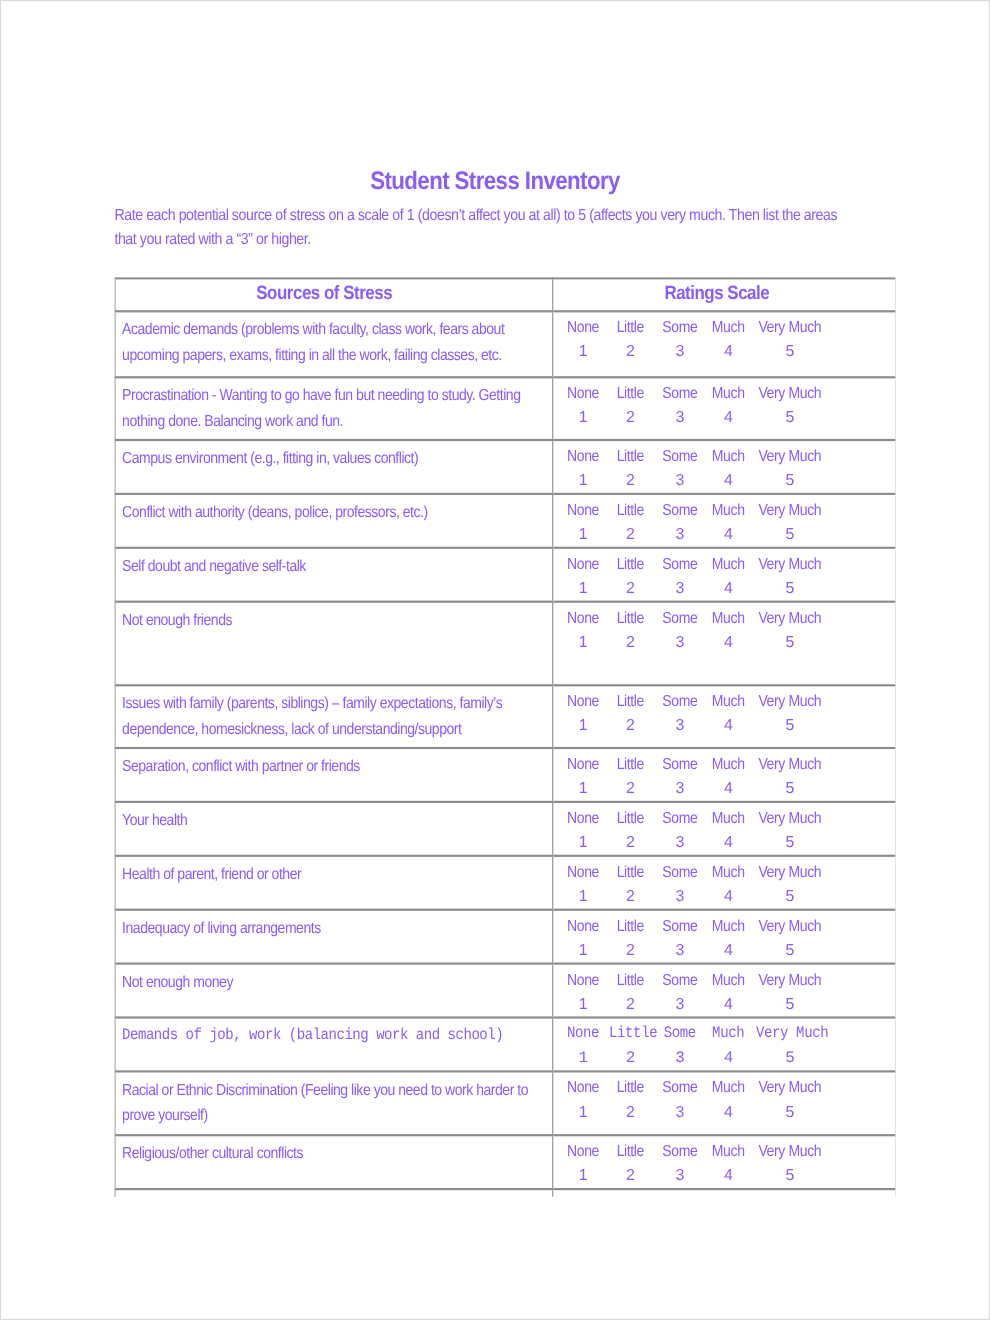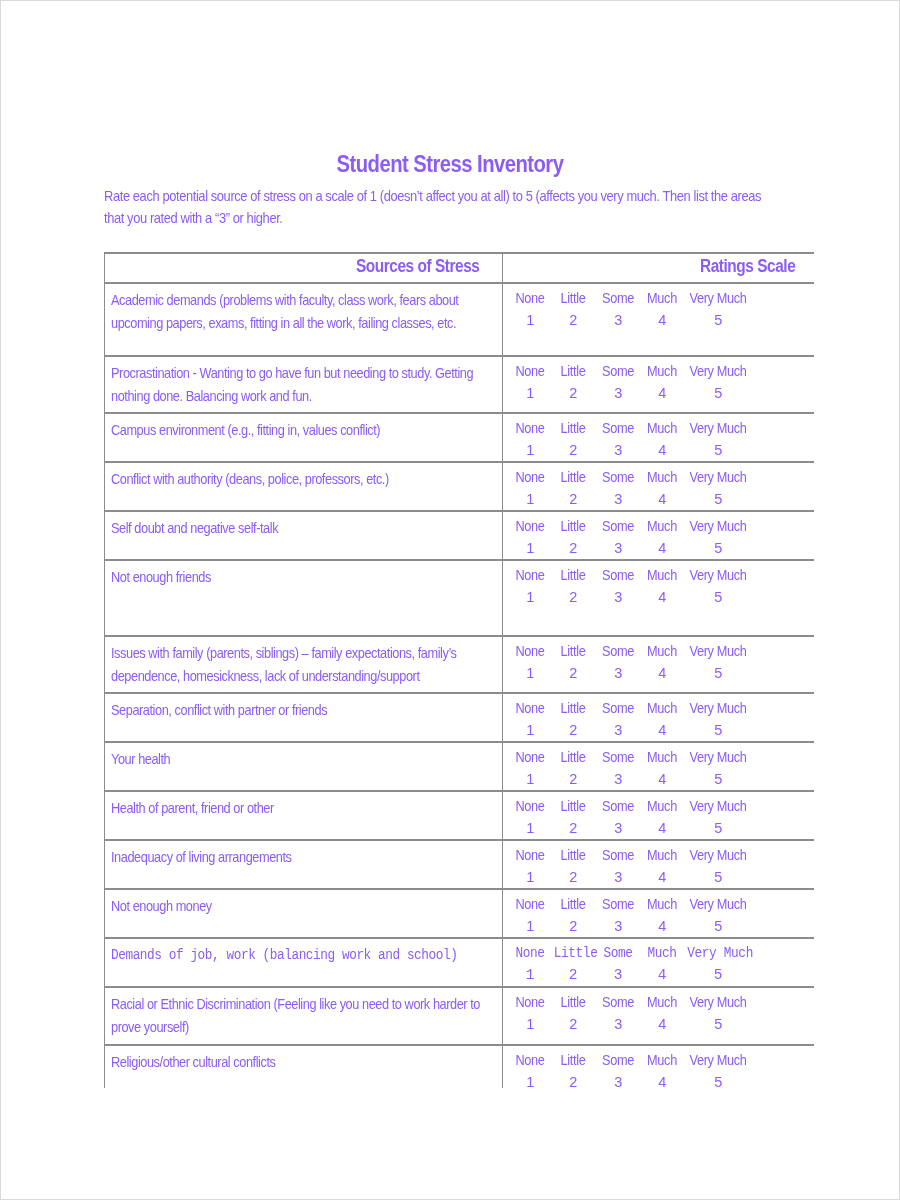--- a/index.html
+++ b/index.html
@@ -37,21 +37,21 @@
     col.c1 { width: 398px; }
     col.c2 { width: 312px; }
     td, th {
       border-left: 1.5px solid #8c8c8c;
       border-right: 1.5px solid #8c8c8c;
       border-bottom: 2px solid #8c8c8c;
       vertical-align: top;
       padding: 0;
     }
     th {
-      text-align: right; font-size: 17.5px; font-weight: bold;
+      text-align: center; font-size: 17.5px; font-weight: bold;
       height: 26px; padding: 2px 6px 0 6px;
       letter-spacing: -0.5px;
     }
     th span { display: inline-block; transform-origin: left center; transform: scaleX(0.88); }
     .source {
       font-size: 14.5px; line-height: 23px;
       padding: 5px 6px 4px 6px;
       letter-spacing: -0.5px;
     }
     .source span { display: inline-block; transform-origin: left top; transform: scaleX(0.88); width: 440px; }
@@ -78,21 +78,21 @@
           <col class="c1">
           <col class="c2">
         </colgroup>
       <thead>
         <tr>
           <th><span>Sources of Stress</span></th>
           <th><span>Ratings Scale</span></th>
         </tr>
       </thead>
       <tbody id="rows">
-  <tr style="height: 73px;">
+  <tr style="height: 60px;">
     <td class="source"><span>Academic demands (problems with faculty, class work, fears about upcoming papers, exams, fitting in all the work, failing classes, etc.</span></td>
     <td class="scale">
       <div class="scale-grid">
                 <div class="lbl">None</div>
                 <div class="lbl">Little</div>
                 <div class="lbl">Some</div>
                 <div class="lbl">Much</div>
                 <div class="lbl">Very Much</div>
                 <div>1</div>
                 <div>2</div>

